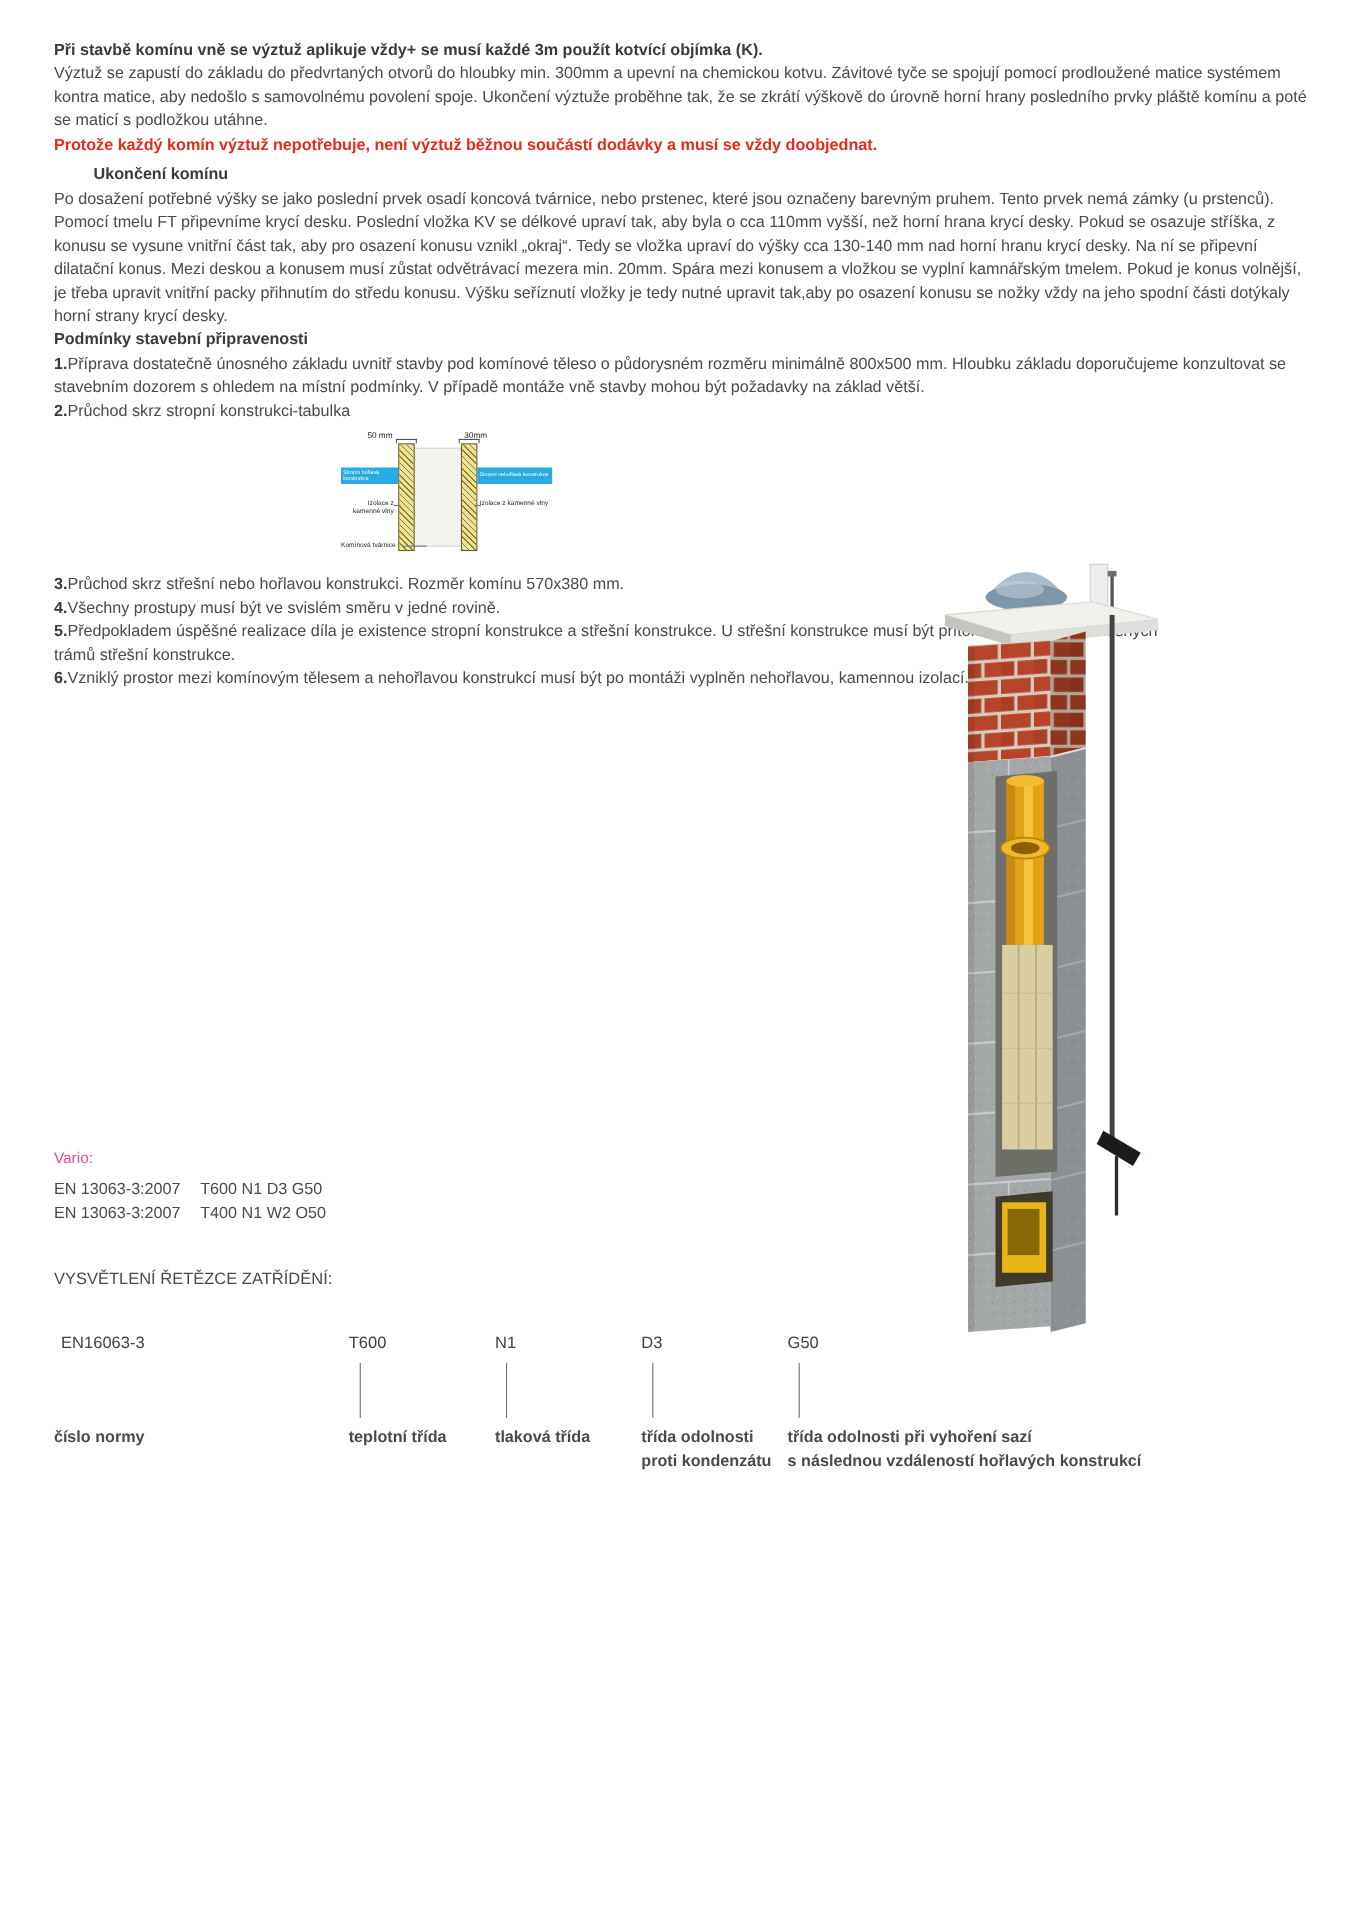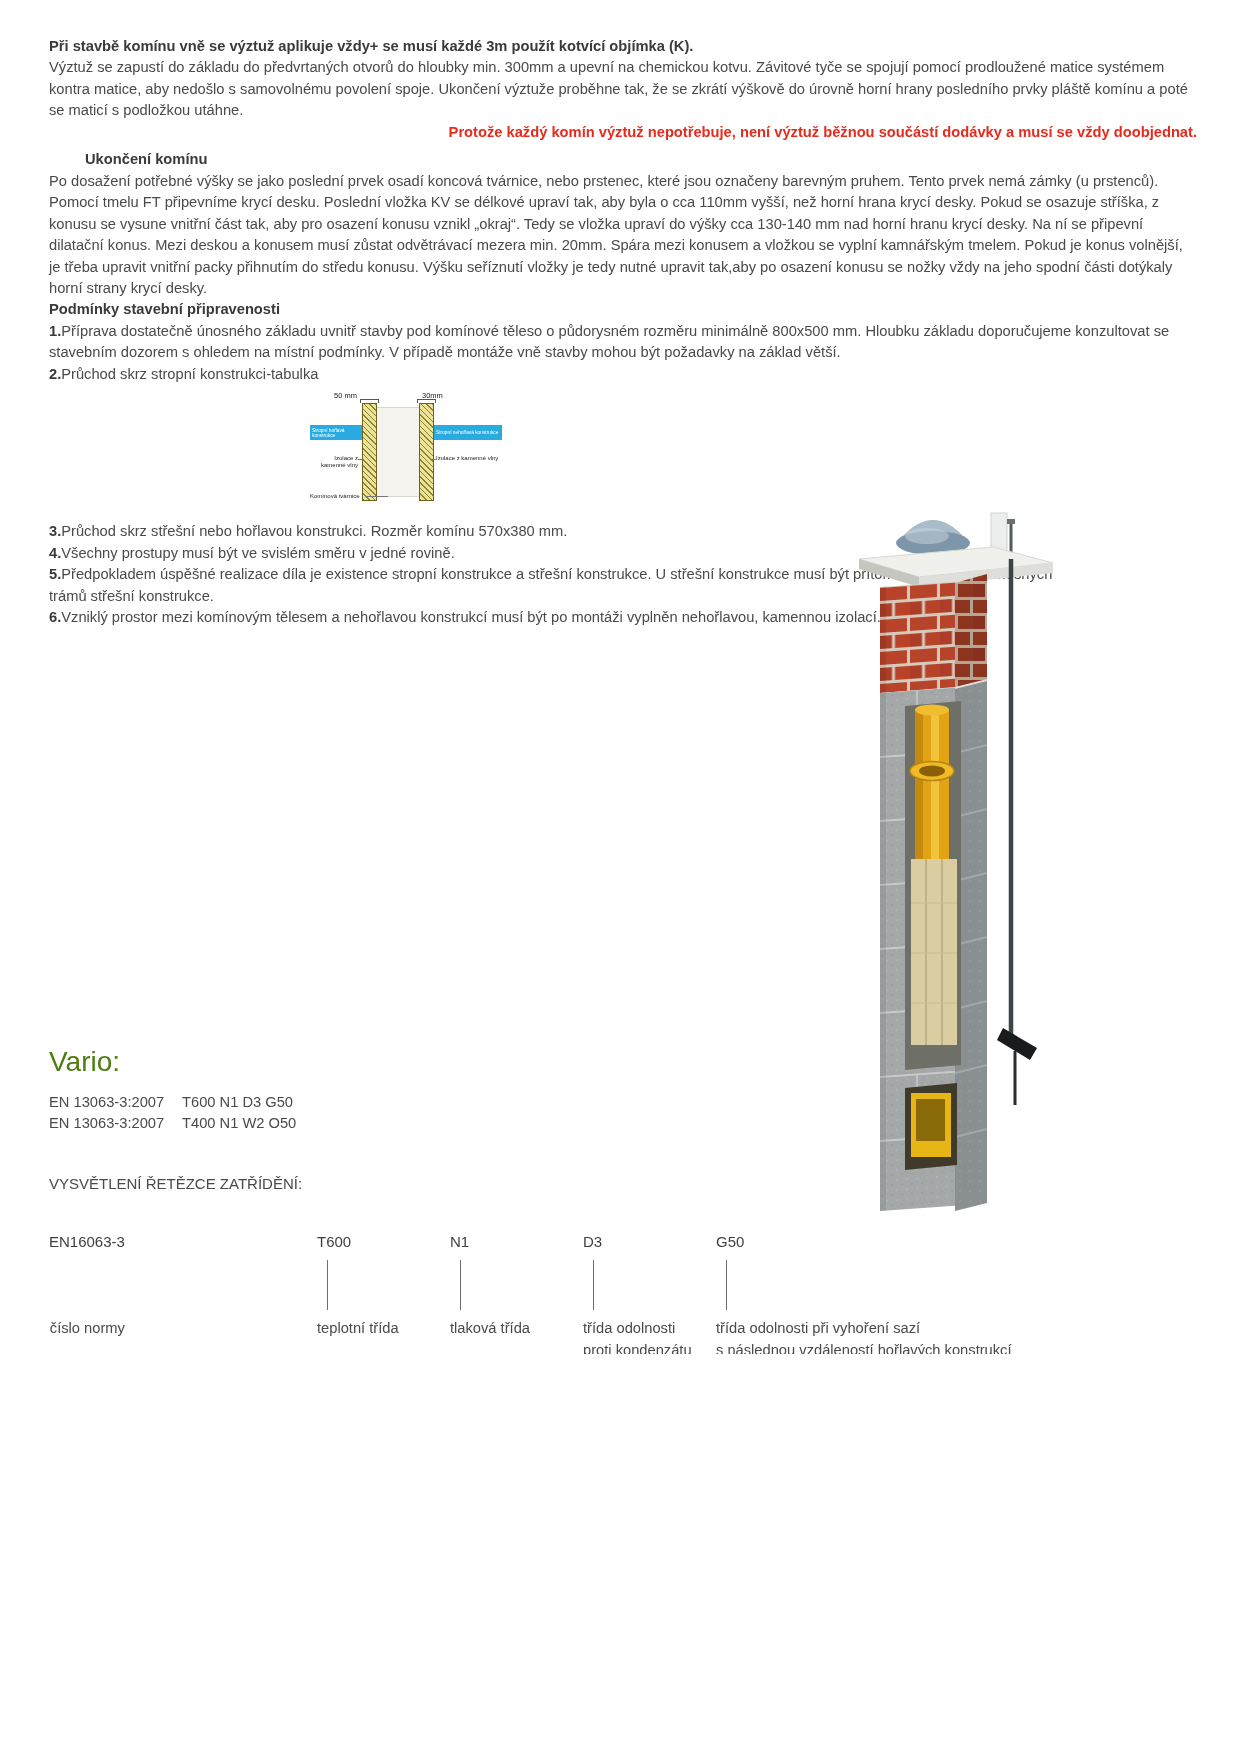--- a/index.html
+++ b/index.html
@@ -1,20 +1,20 @@
 <!DOCTYPE html>
 <html style="--warning-red: #e52a1e; --diagram-blue: #29abe2;"><head>
 <meta charset="utf-8">
 <style>
   html,body{margin:0;padding:0;background:#fff;}
   .page{position:relative;width:1240px;height:1354px;background:#fff;overflow:hidden;
         font-family:"Liberation Sans",sans-serif;color:#4a4a4a;}
   .content{position:absolute;left:49px;top:36px;width:1148px;font-size:14.7px;line-height:1.46;}
   .b{font-weight:bold;color:#3a3a3a;}
-  .red{color:var(--warning-red);text-align:right;}
+  .red{color:var(--warning-red);}
   .mt6{margin-top:6px;margin-left:36px;}
   .item{margin:0;}
   
   .floor-diagram{position:relative;width:192px;height:108px;margin:10px 0 18px 261px;}
   .fd-center{position:absolute;left:64px;top:12px;width:46px;height:88px;background:#f4f3ee;border:1px solid #d9d7d0;}
   .fd-strip{position:absolute;top:8px;width:13px;height:96px;
             background:repeating-linear-gradient(45deg,#8f822e 0 1px,#ece298 1px 4px);border:1px solid #6d6320;}
   .fd-strip-l{left:52px;}
   .fd-strip-r{left:109px;}
   .fd-bar{position:absolute;top:30px;height:15px;background:var(--diagram-blue);color:#fff;
@@ -30,30 +30,30 @@
   .fd-lab{position:absolute;font-size:6px;line-height:1.15;color:#222;}
   .fd-lab-l{left:0;top:60px;width:48px;text-align:right;}
   .fd-lab-r{left:126px;top:60px;width:64px;}
   .fd-lab-b{left:0;top:98px;}
   .fd-leader{position:absolute;border-top:1px solid #777;height:0;}
   .fd-leader-l{left:48px;top:64px;width:6px;}
   .fd-leader-r{left:121px;top:64px;width:6px;}
   .fd-leader-b{left:56px;top:101px;width:22px;}
   
   .bottom{position:absolute;left:49px;top:1042px;width:1148px;font-size:14.7px;line-height:1.46;}
-  .vario-title{font-size:28px;margin-bottom:9px;color:#4d7c0f;}
+  .vario-title{font-size:14px;margin-bottom:9px;color:#ec4899;}
   .vario-row{font-size:14.7px;}
   .vario-norm{display:inline-block;width:133px;}
   .legend-title{margin-top:38px;font-size:15px;}
   .chain{position:relative;height:135px;margin-top:36px;}
   .chain-col{position:absolute;top:0;}
   .chain-code{font-size:15px;color:#3f3f3f;}
   .chain-line{width:0;border-left:1px solid #6d6e71;height:50px;margin:7px 0 7px 10px;}
   .chain-col.no-line .chain-line{visibility:hidden;}
-  .chain-label{font-size:14.7px;white-space:pre-line;line-height:1.5;}
+  .chain-label{font-size:14.7px;white-space:pre-line;line-height:1.5;font-weight:bold;}
   
   .chimney{position:absolute;left:853px;top:503px;width:212px;height:715px;}
 </style>
 </head>
 <body>
 
 <div class="page">
 
   <div class="content">
     <div class="b">Při stavbě komínu vně se výztuž aplikuje vždy+ se musí každé 3m použít kotvící objímka (K).</div>

